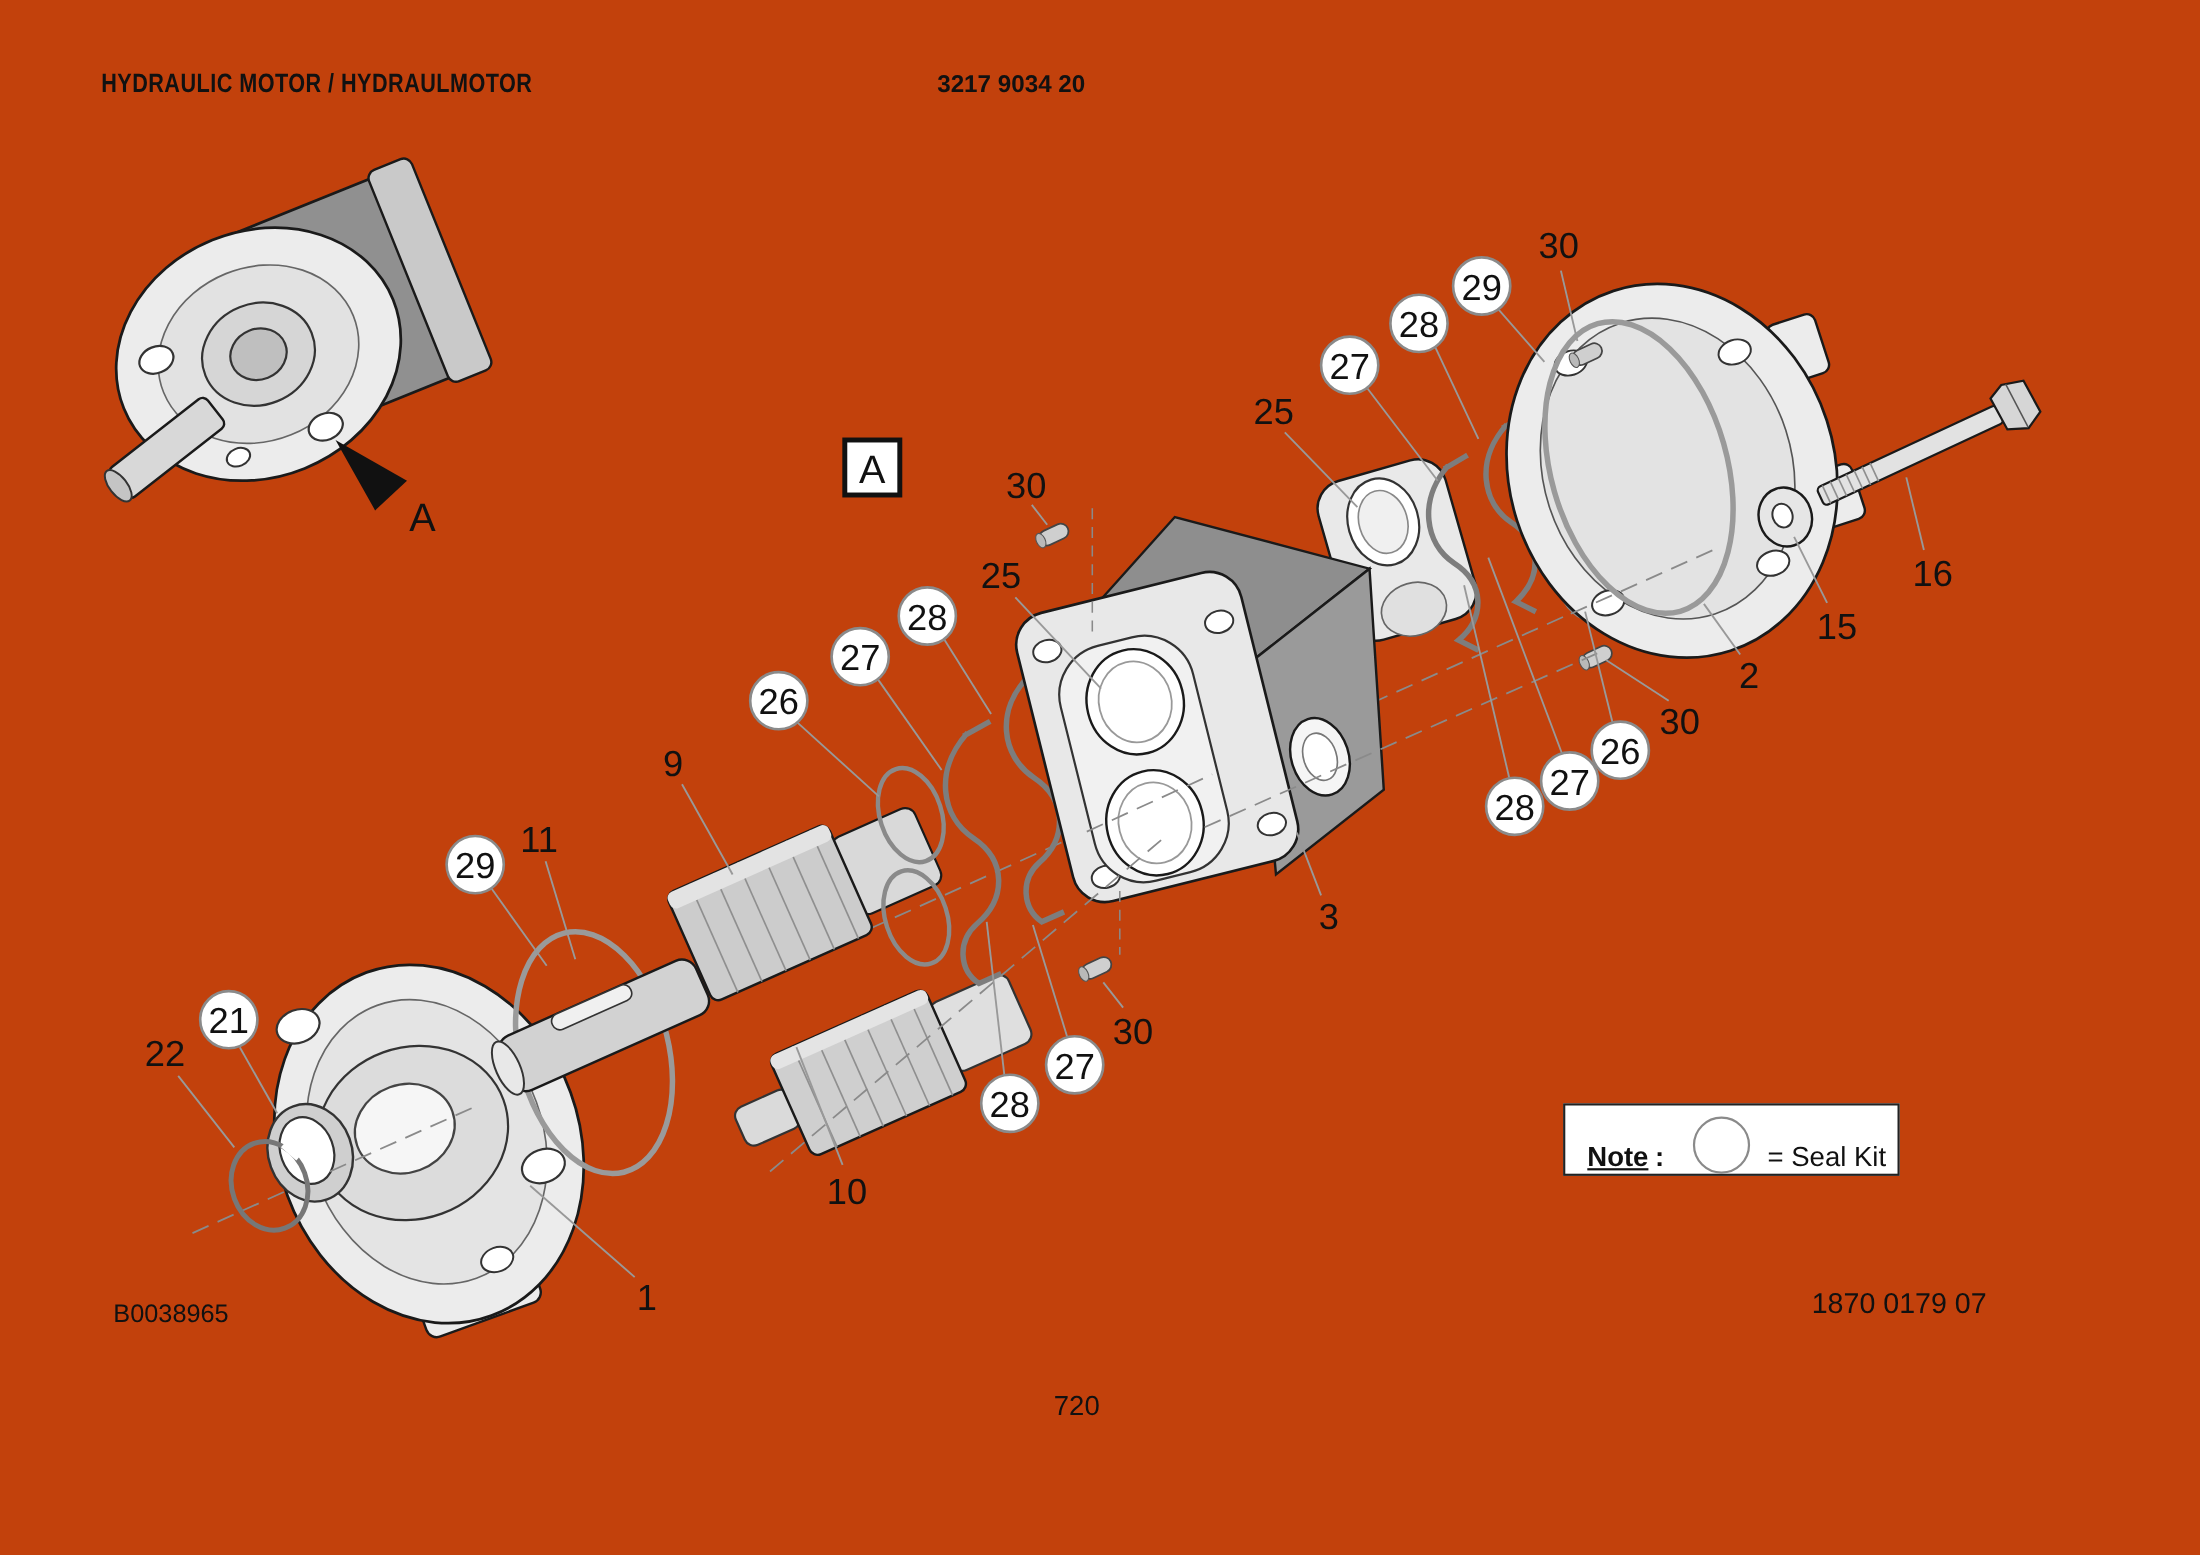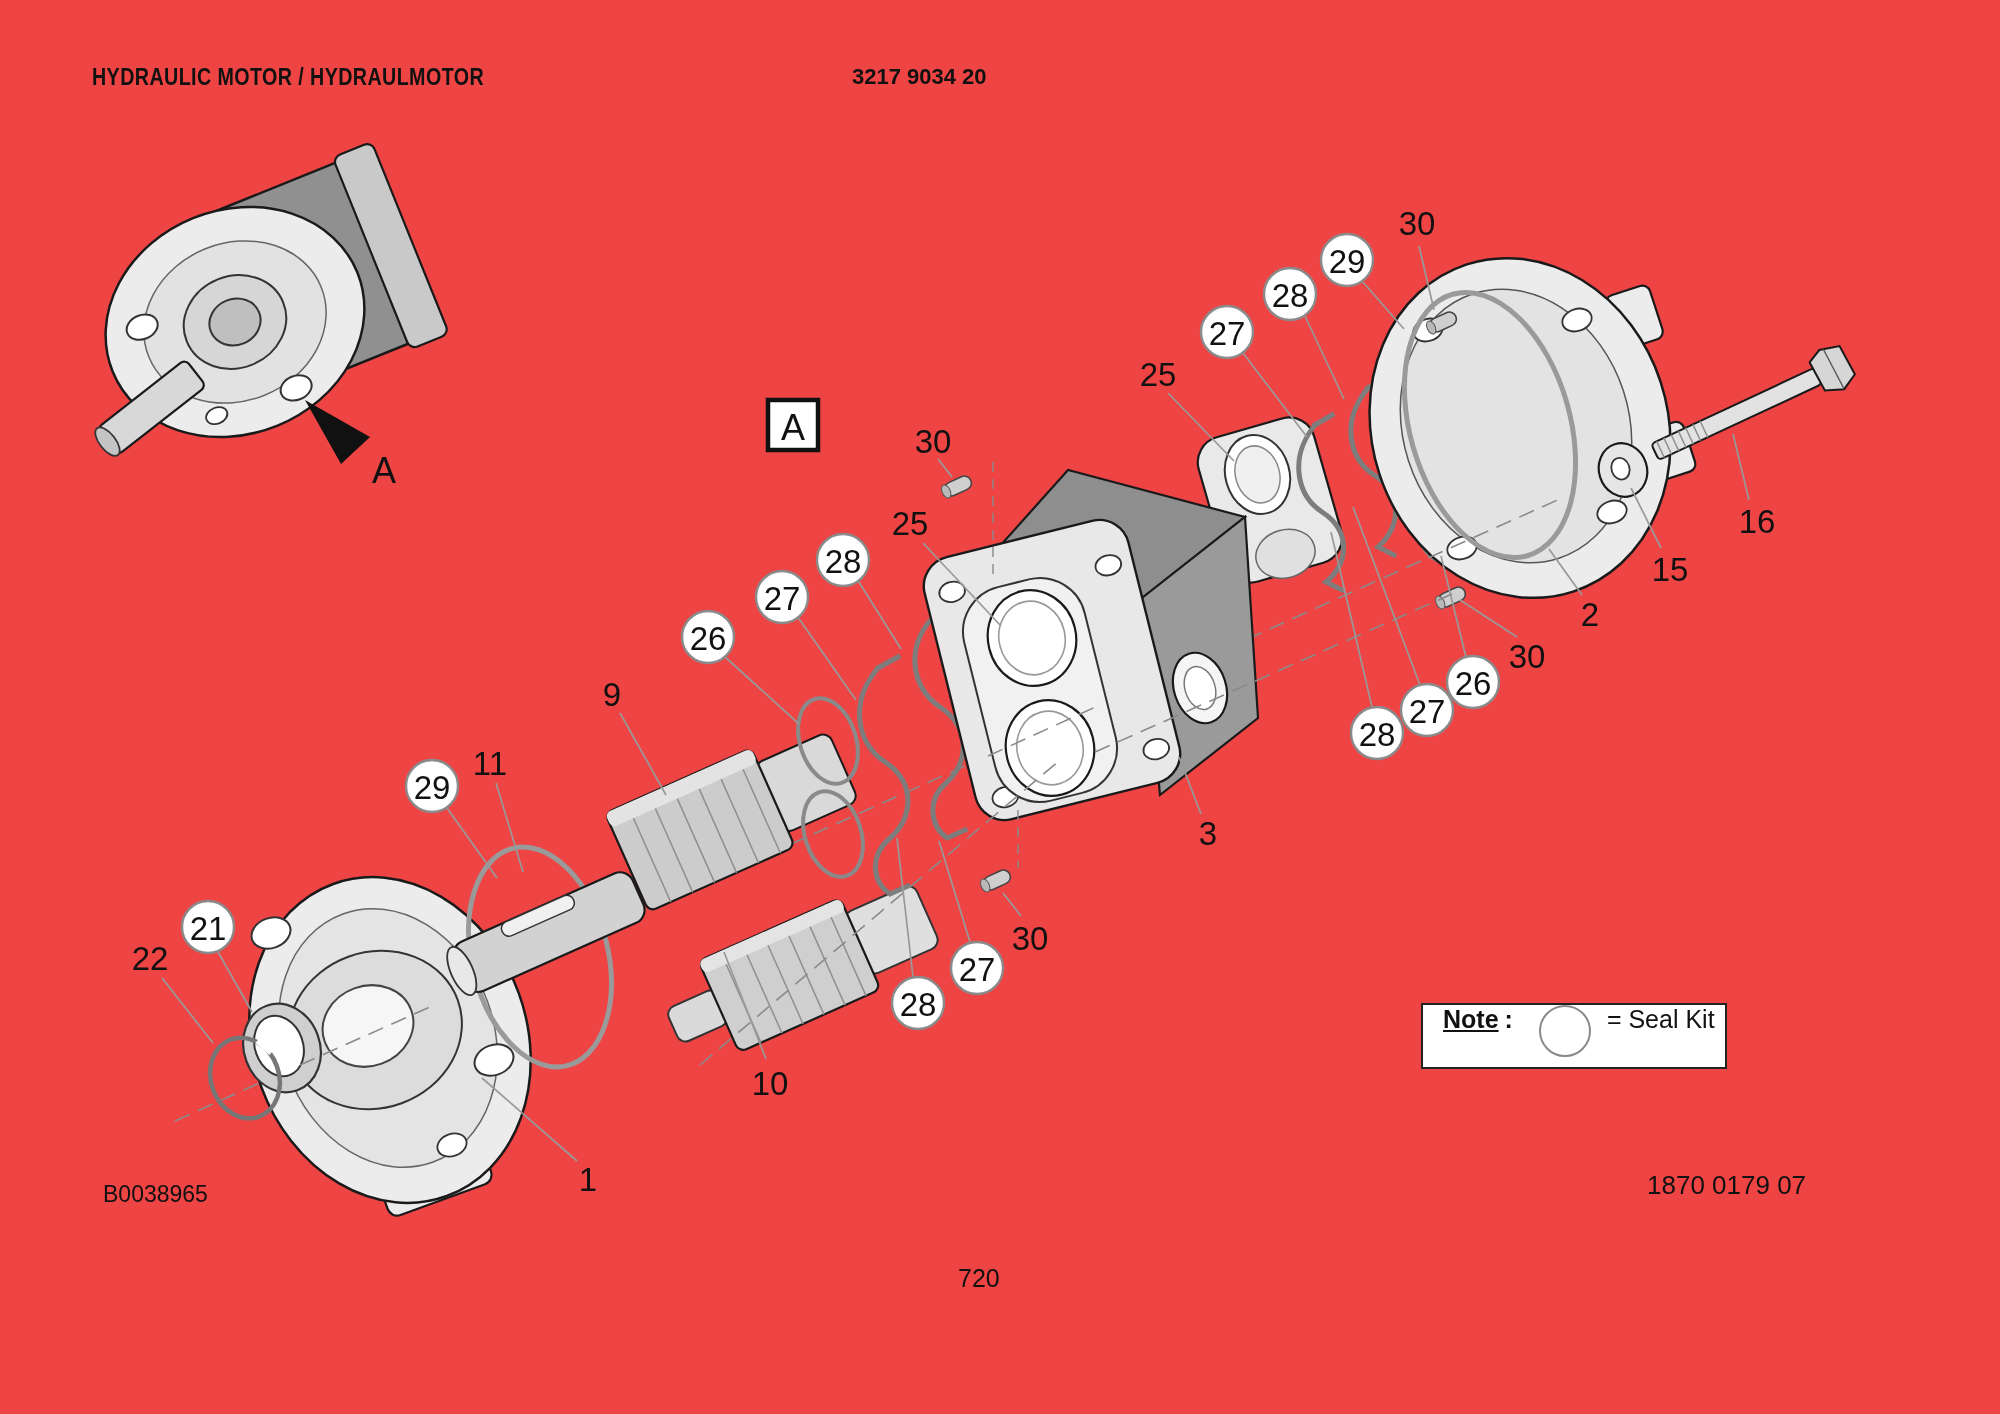--- a/index.html
+++ b/index.html
@@ -1,26 +1,26 @@
 <!DOCTYPE html>
 <html><head>
 <meta charset="utf-8">
 <style>
   html,body{margin:0;padding:0;background:#fff;}
-  .page{position:relative;width:2000px;height:1414px;background:#ef4444;overflow:hidden;
+  .page{position:relative;width:2000px;height:1414px;background:#c2410c;overflow:hidden;
         font-family:"Liberation Sans",sans-serif;color:#111;}
   .t{position:absolute;white-space:nowrap;color:#111;}
   .title{left:92px;top:63px;font-size:24px;font-weight:bold;transform:scaleX(0.82);transform-origin:left top;letter-spacing:0.5px;}
   .partno{left:852px;top:64px;font-size:22px;font-weight:bold;}
   .figcode{left:103px;top:1181px;font-size:23px;}
   .brand{left:76px;top:1272px;font-size:57px;letter-spacing:0px;}
   .pageno{left:958px;top:1264px;font-size:25px;}
   .drawno{left:1647px;top:1170px;font-size:26px;}
   .notebox{position:absolute;left:1421px;top:1003px;width:306px;height:66px;border:2px solid #222;
-           background:#fff;display:flex;align-items:flex-start;padding:0 0 0 20px;box-sizing:border-box;}
+           background:#fff;display:flex;align-items:flex-end;padding:0 0 0 20px;box-sizing:border-box;}
   .notebox .nlabel{font-size:25px;font-weight:bold;text-decoration:underline;}
   .notebox .ncolon{font-size:25px;font-weight:bold;margin-left:6px;}
   .notebox .ncircle{width:48px;height:48px;border:2px solid #8a8a8a;border-radius:50%;margin:0 16px 0 26px;flex:0 0 auto;}
   .notebox .ntext{font-size:25px;}
   svg{position:absolute;left:0;top:0;}
   .leader{stroke:#999;stroke-width:1.7;fill:none;}
   .callout-circle{fill:#fff;stroke:#8a8a8a;stroke-width:2.4;}
   .callout-text{font-family:"Liberation Sans",sans-serif;font-size:33px;fill:#111;text-anchor:middle;dominant-baseline:central;}
   .big-letter{font-family:"Liberation Sans",sans-serif;font-size:36px;fill:#111;text-anchor:middle;dominant-baseline:central;}
   .axis{stroke:#8a8a8a;stroke-width:1.6;stroke-dasharray:16 9;fill:none;}

